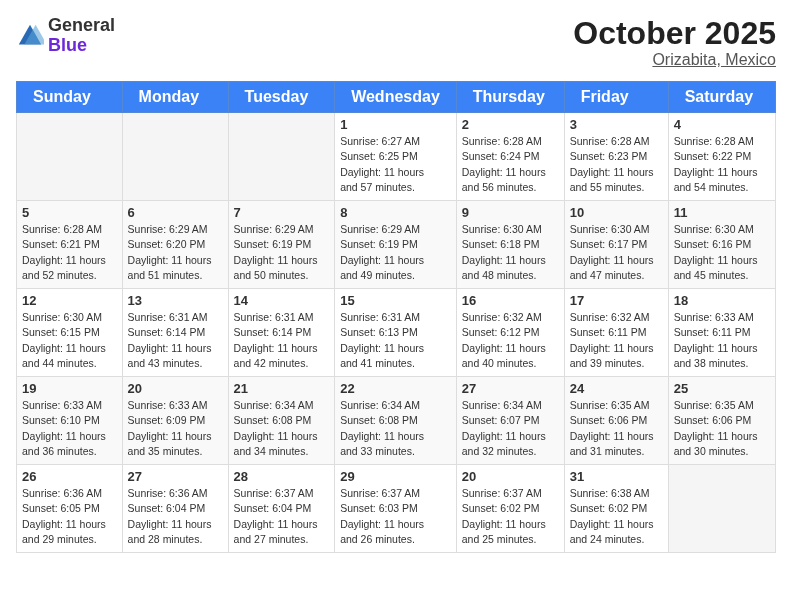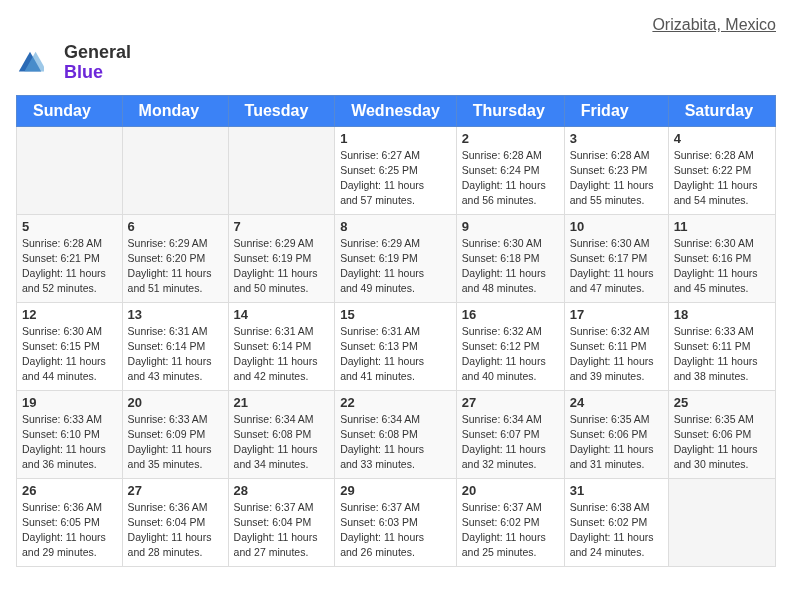--- a/index.html
+++ b/index.html
@@ -12,22 +12,21 @@
     }
     .header {
       display: flex;
       justify-content: space-between;
       align-items: flex-start;
       margin-bottom: 12px;
     }
     .logo {
       display: flex;
       align-items: center;
-      gap: 20px;
-      margin-top: 27px;
+      gap: 4px;
     }
     .logo-text {
       font-size: 18px;
       font-weight: bold;
       line-height: 1.1;
     }
     .logo-general { color: #333; }
     .logo-blue { color: #6d28d9; }
     .logo-icon {
       width: 28px;
@@ -98,20 +97,21 @@
     <svg class="logo-icon" viewBox="0 0 40 40">
       <polygon points="20,4 36,32 4,32" fill="#2a6ab5"></polygon>
       <polygon points="28,4 44,32 12,32" fill="#5ba3d9" opacity="0.6"></polygon>
     </svg>
     <div class="logo-text">
       <span class="logo-general">General</span><br>
       <span class="logo-blue">Blue</span>
     </div>
   </div>
   <div class="title-block">
+    <h1>October 2025</h1>
     <h2>Orizabita, Mexico</h2>
   </div>
 </div>
 
 <table class="calendar">
   <thead>
     <tr>
     <th>Sunday</th>
         <th>Monday</th>
         <th>Tuesday</th>

